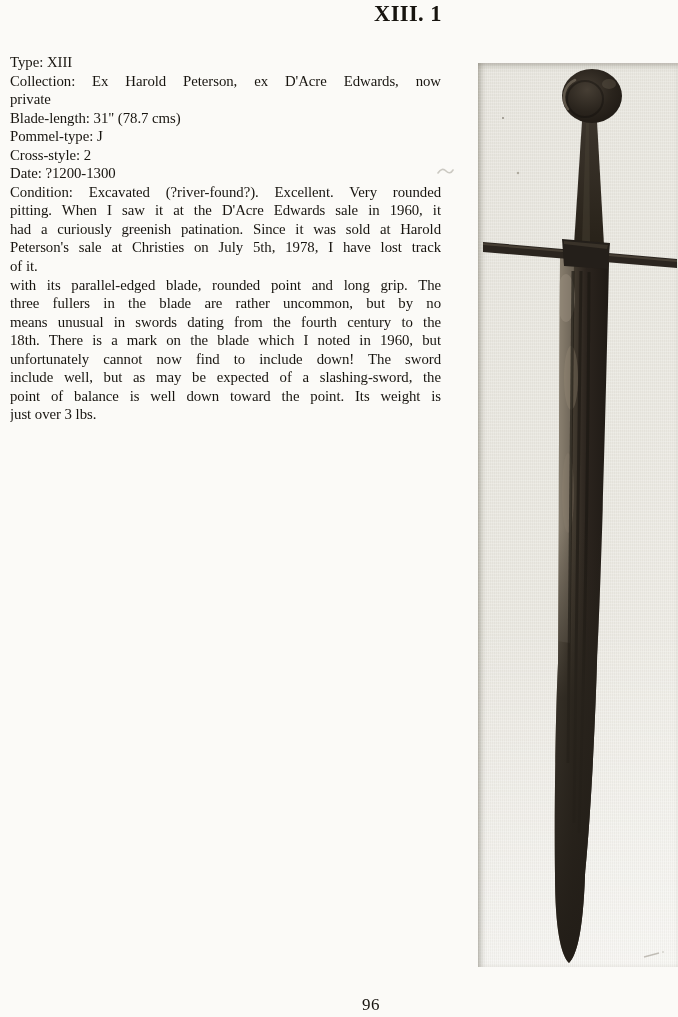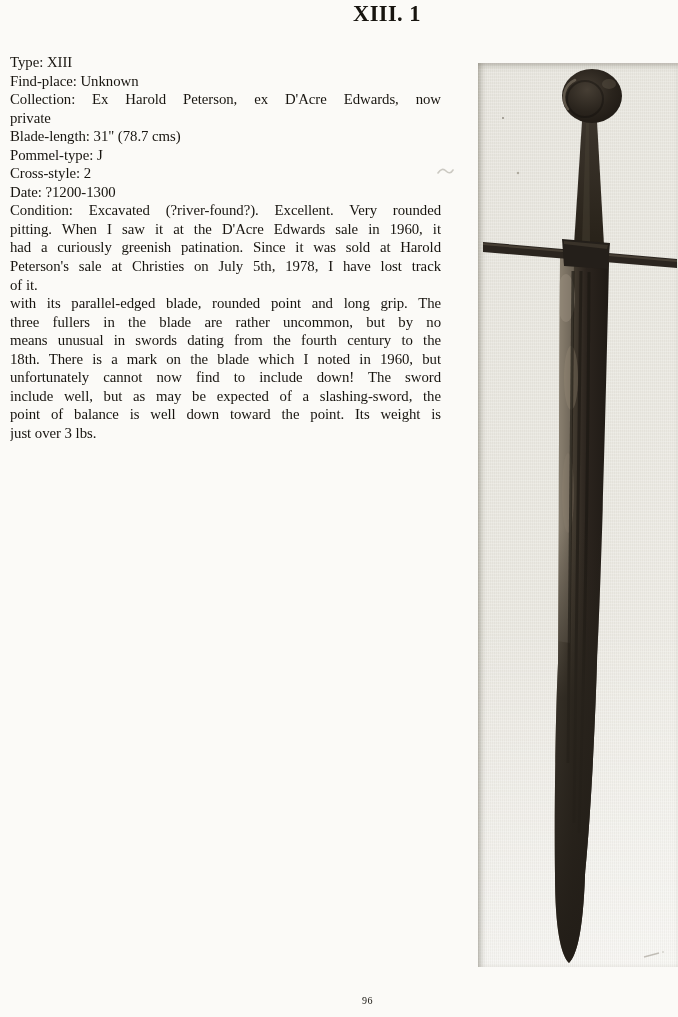--- a/index.html
+++ b/index.html
@@ -8,21 +8,21 @@
     position: relative;
     background: #fbfaf7;
     font-family: "Liberation Serif", serif;
     color: #17140f;
     overflow: hidden;
   }
   .page { position: absolute; inset: 0; }
 
   .title {
     position: absolute;
-    left: 353px; top: 1px;
+    left: 374px; top: 1px;
     font-size: 22.5px;
     font-weight: bold;
     letter-spacing: 0.4px;
     margin: 0;
   }
 
   .textcol {
     position: absolute;
     left: 10px; top: 53px;
     width: 431px;
@@ -45,40 +45,39 @@
       linear-gradient(115deg, #e7e5de 0%, #eae8e1 55%, #f1f0ea 100%);
     box-shadow:
       inset 5px 0 6px -3px rgba(95,90,78,0.45),
       inset 0 5px 6px -3px rgba(95,90,78,0.35);
   }
   .photo svg { position: absolute; inset: 0; display: block; }
 
   .pagenum {
     position: absolute;
     left: 362px; top: 995px;
-    font-size: 10px;
+    font-size: 17px;
     letter-spacing: 0.5px;
   }
 
   .artifact-squiggle {
     position: absolute;
     left: 437px; top: 165px;
     width: 18px; height: 12px;
   }
 </style>
 </head>
 <body>
 
 <div class="page">
 
   <h1 class="title">XIII. 1</h1>
 
   <div class="textcol">
     <div class="ln">Type: XIII</div>
-    <div class="ln">Find-place: Unknown</div>
     <div class="ln j">Collection: Ex Harold Peterson, ex D'Acre Edwards, now</div>
     <div class="ln">private</div>
     <div class="ln">Blade-length: 31" (78.7 cms)</div>
     <div class="ln">Pommel-type: J</div>
     <div class="ln">Cross-style: 2</div>
     <div class="ln">Date: ?1200-1300</div>
     <div class="ln j">Condition: Excavated (?river-found?). Excellent. Very rounded</div>
     <div class="ln j">pitting. When I saw it at the D'Acre Edwards sale in 1960, it</div>
     <div class="ln j">had a curiously greenish patination. Since it was sold at Harold</div>
     <div class="ln j">Peterson's sale at Christies on July 5th, 1978, I have lost track</div>

